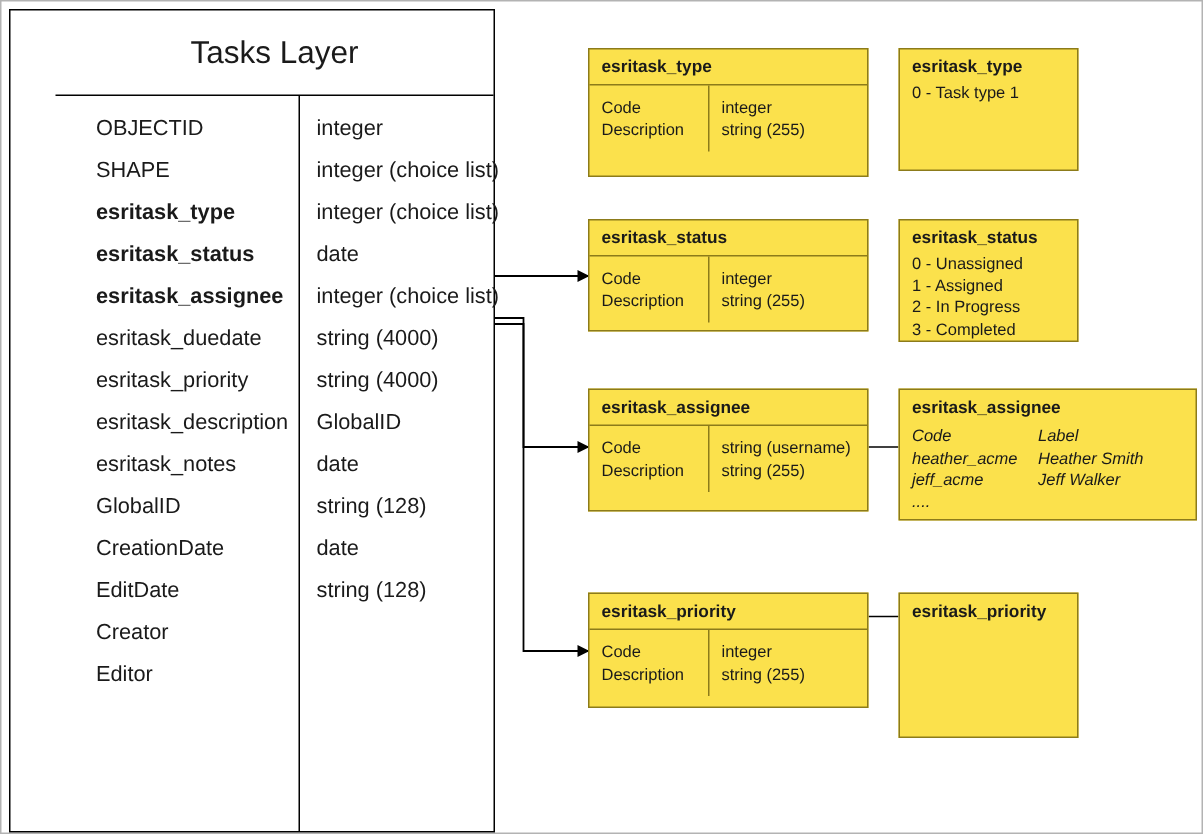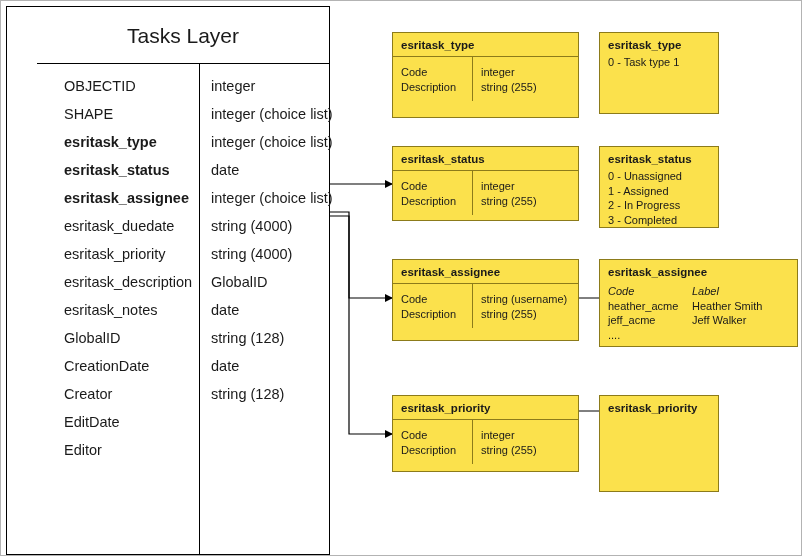--- a/index.html
+++ b/index.html
@@ -134,20 +134,21 @@
     position: absolute;
     top: 4px;
   }
   .cv.c1 { left: 8px; }
   .cv.c2 { left: 92px; }
   .cv .line {
     font-size: 11px;
     line-height: 15px;
     color: #1a1a1a;
     white-space: nowrap;
+    font-style: italic;
   }
   .cv .line.it { font-style: italic; }
 
   
   #wires {
     position: absolute;
     left: 0;
     top: 0;
     width: 802px;
     height: 556px;
@@ -185,22 +186,22 @@
         <div class="row">SHAPE</div>
         <div class="row bold">esritask_type</div>
         <div class="row bold">esritask_status</div>
         <div class="row bold">esritask_assignee</div>
         <div class="row">esritask_duedate</div>
         <div class="row">esritask_priority</div>
         <div class="row">esritask_description</div>
         <div class="row">esritask_notes</div>
         <div class="row">GlobalID</div>
         <div class="row">CreationDate</div>
+        <div class="row">EditDate</div>
         <div class="row">Creator</div>
-        <div class="row">EditDate</div>
         <div class="row">Editor</div>
       </div>
 
       <div class="layer-col col-type">
         <div class="row">integer</div>
         <div class="row">integer (choice list)</div>
         <div class="row">integer (choice list)</div>
         <div class="row">date</div>
         <div class="row">integer (choice list)</div>
         <div class="row">string (4000)</div>

